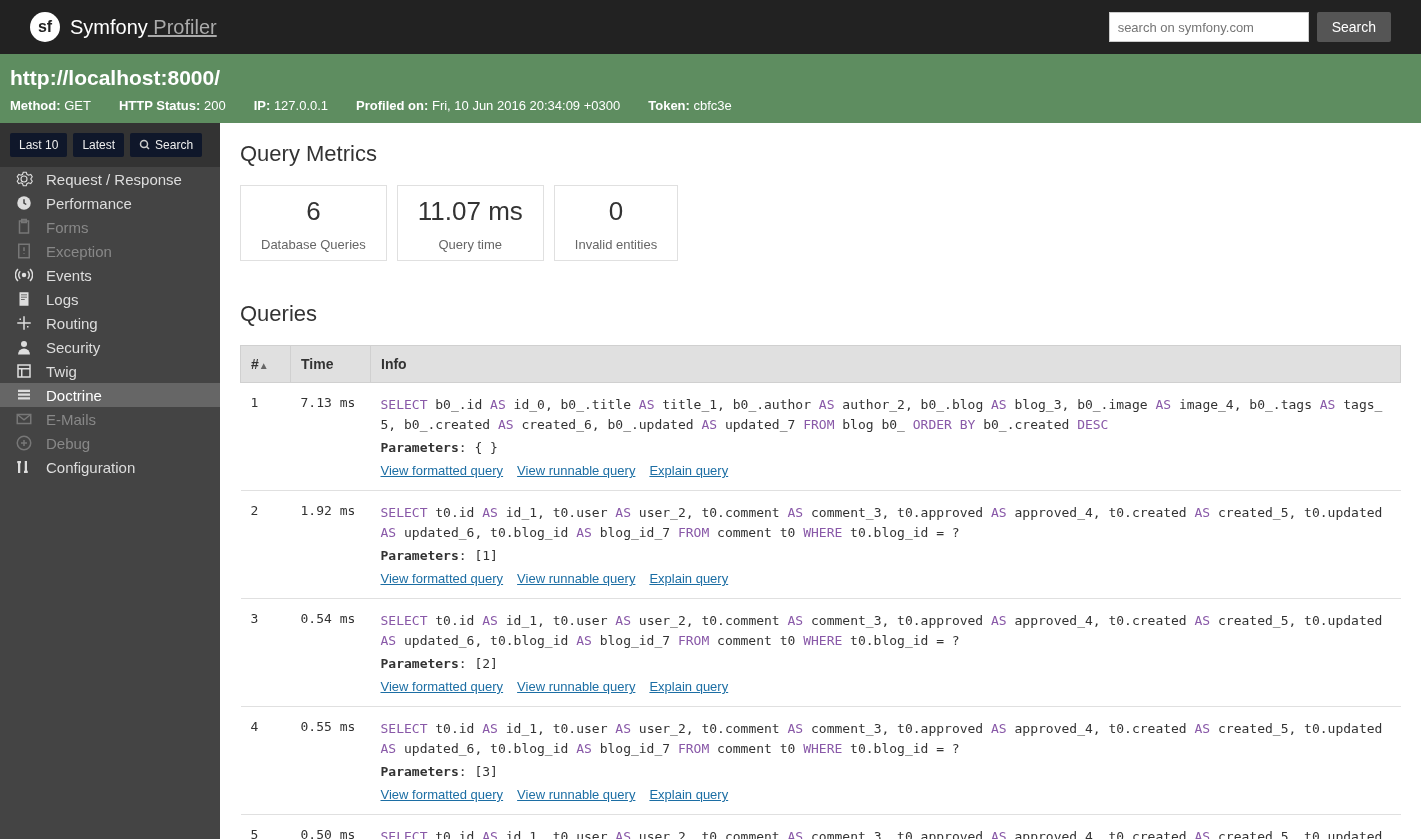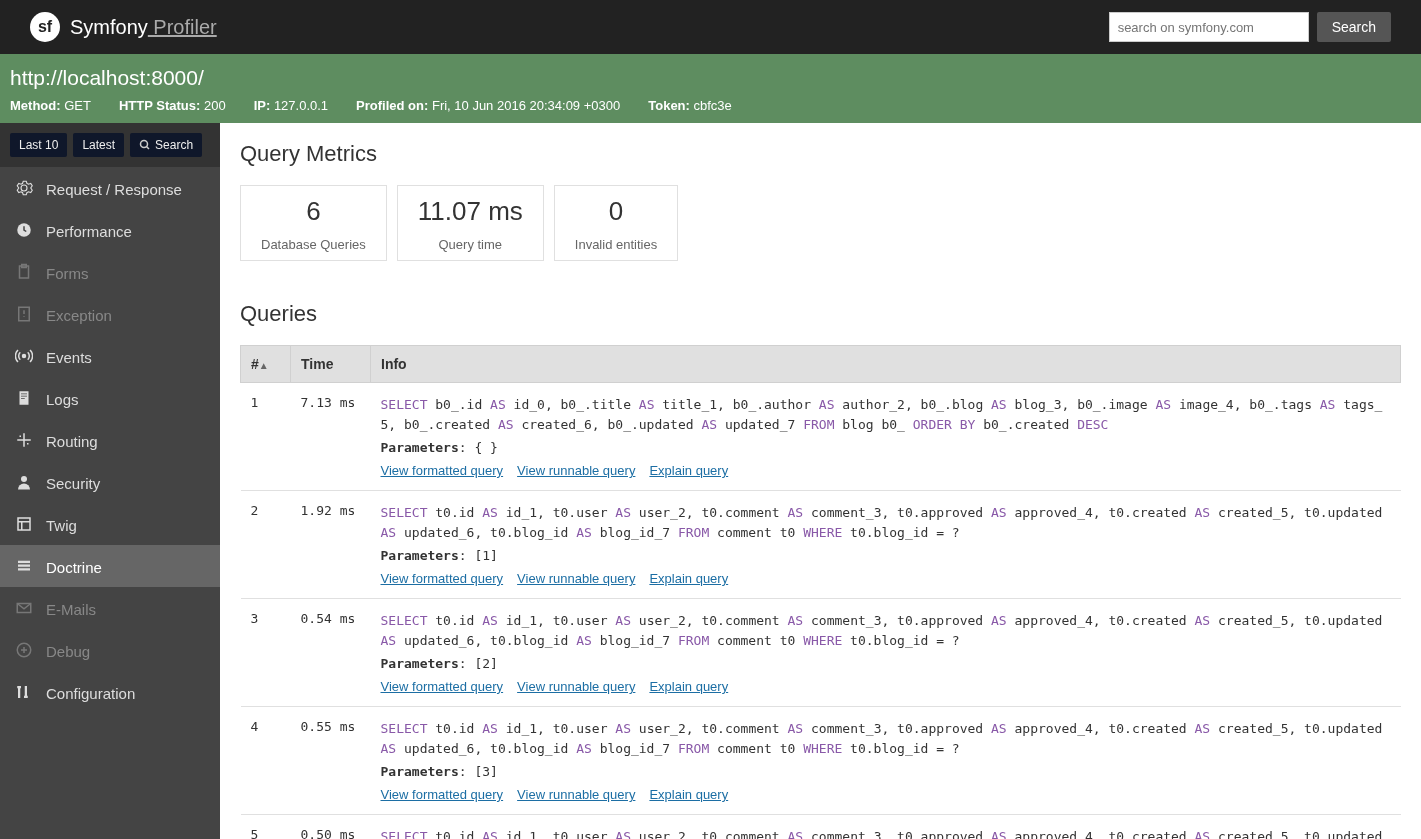--- a/index.html
+++ b/index.html
@@ -10,33 +10,33 @@
 .logo-wrap { display: flex; align-items: center; gap: 10px; }
 .logo-circle { width: 30px; height: 30px; background: #fff; border-radius: 50%; display: flex; align-items: center; justify-content: center; color: #222; font-weight: bold; font-size: 16px; }
 .logo-text { color: #fff; font-size: 20px; }
 .logo-text .grey { color: #aaa; text-decoration: underline; }
 .topbar-spacer { flex: 1; }
 .search-box { height: 30px; width: 200px; border: 1px solid #ccc; padding: 0 8px; font-size: 13px; }
 .search-btn { height: 30px; background: #555; color: #fff; border: none; padding: 0 15px; margin-left: 8px; font-size: 14px; cursor: pointer; border-radius: 2px; }
 
 
 .summary { background: #5E8D60; color: #fff; padding: 12px 10px 10px; }
-.summary h2 { font-size: 21px; font-weight: normal; margin-bottom: 8px; }
+.summary h2 { font-size: 21px; font-weight: bold; margin-bottom: 8px; }
 .summary-meta { font-size: 13px; display: flex; gap: 28px; }
 .summary-meta b { font-weight: bold; }
 .summary-meta span.val { color: #fff; }
 
 
 .layout { display: flex; }
 .sidebar { width: 220px; background: #444; min-height: 785px; }
 .sidebar-shortcuts { background: #333; padding: 10px; display: flex; gap: 6px; }
 .shortcut-btn { background: #0f172a; color: #eee; border: none; padding: 5px 9px; font-size: 12px; border-radius: 2px; cursor: pointer; }
 .shortcut-btn.search { display: flex; align-items: center; gap: 4px; }
 .menu { list-style: none; }
-.menu li { display: flex; align-items: flex-end; gap: 12px; padding: 11px 14px; color: #ddd; font-size: 15px; cursor: pointer; }
+.menu li { display: flex; align-items: center; gap: 12px; padding: 2px 14px; color: #ddd; font-size: 15px; cursor: pointer; }
 .menu li.active { background: #666; color: #fff; }
 .menu li.disabled { color: #888; }
 .menu-icon { width: 20px; height: 20px; display: flex; align-items: center; justify-content: center; }
 .menu-icon svg { width: 18px; height: 18px; }
 
 
 .content { flex: 1; padding: 18px 20px; }
 .content h2 { font-size: 22px; font-weight: normal; margin-bottom: 18px; }
 .metrics { display: flex; gap: 10px; margin-bottom: 40px; }
 .metric { border: 1px solid #e0e0e0; padding: 10px 20px 8px; text-align: center; min-width: 110px; }

